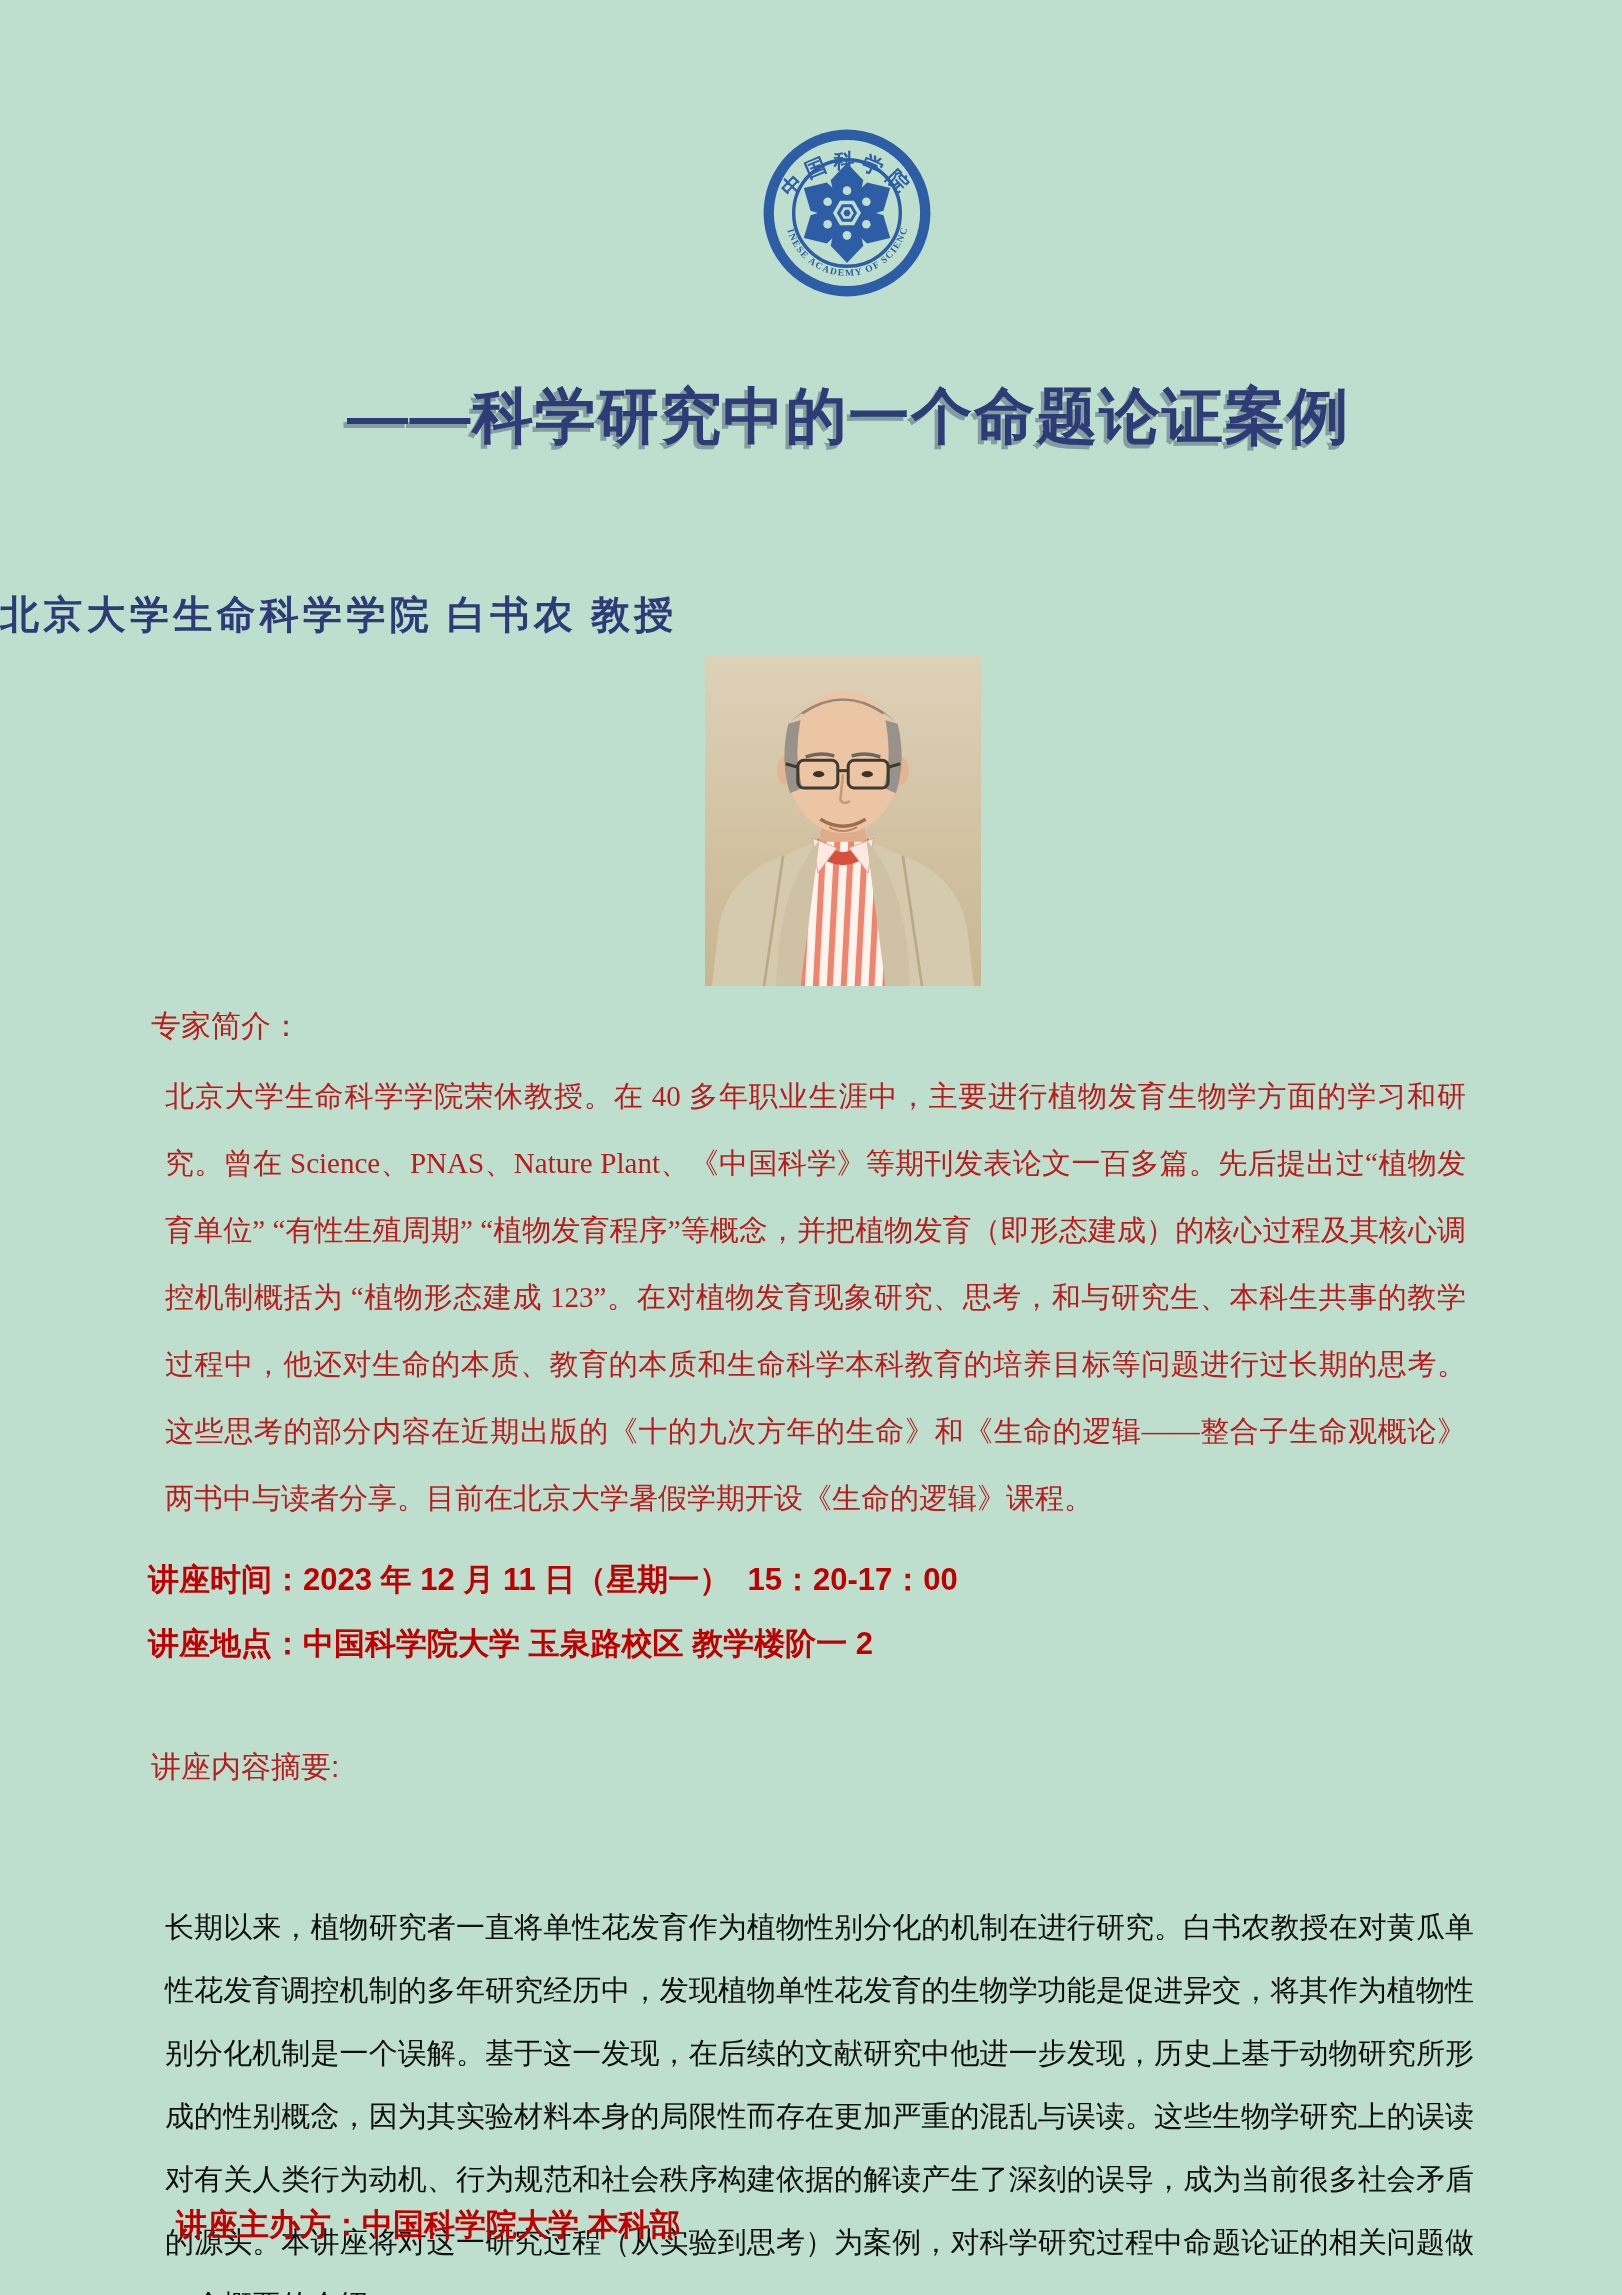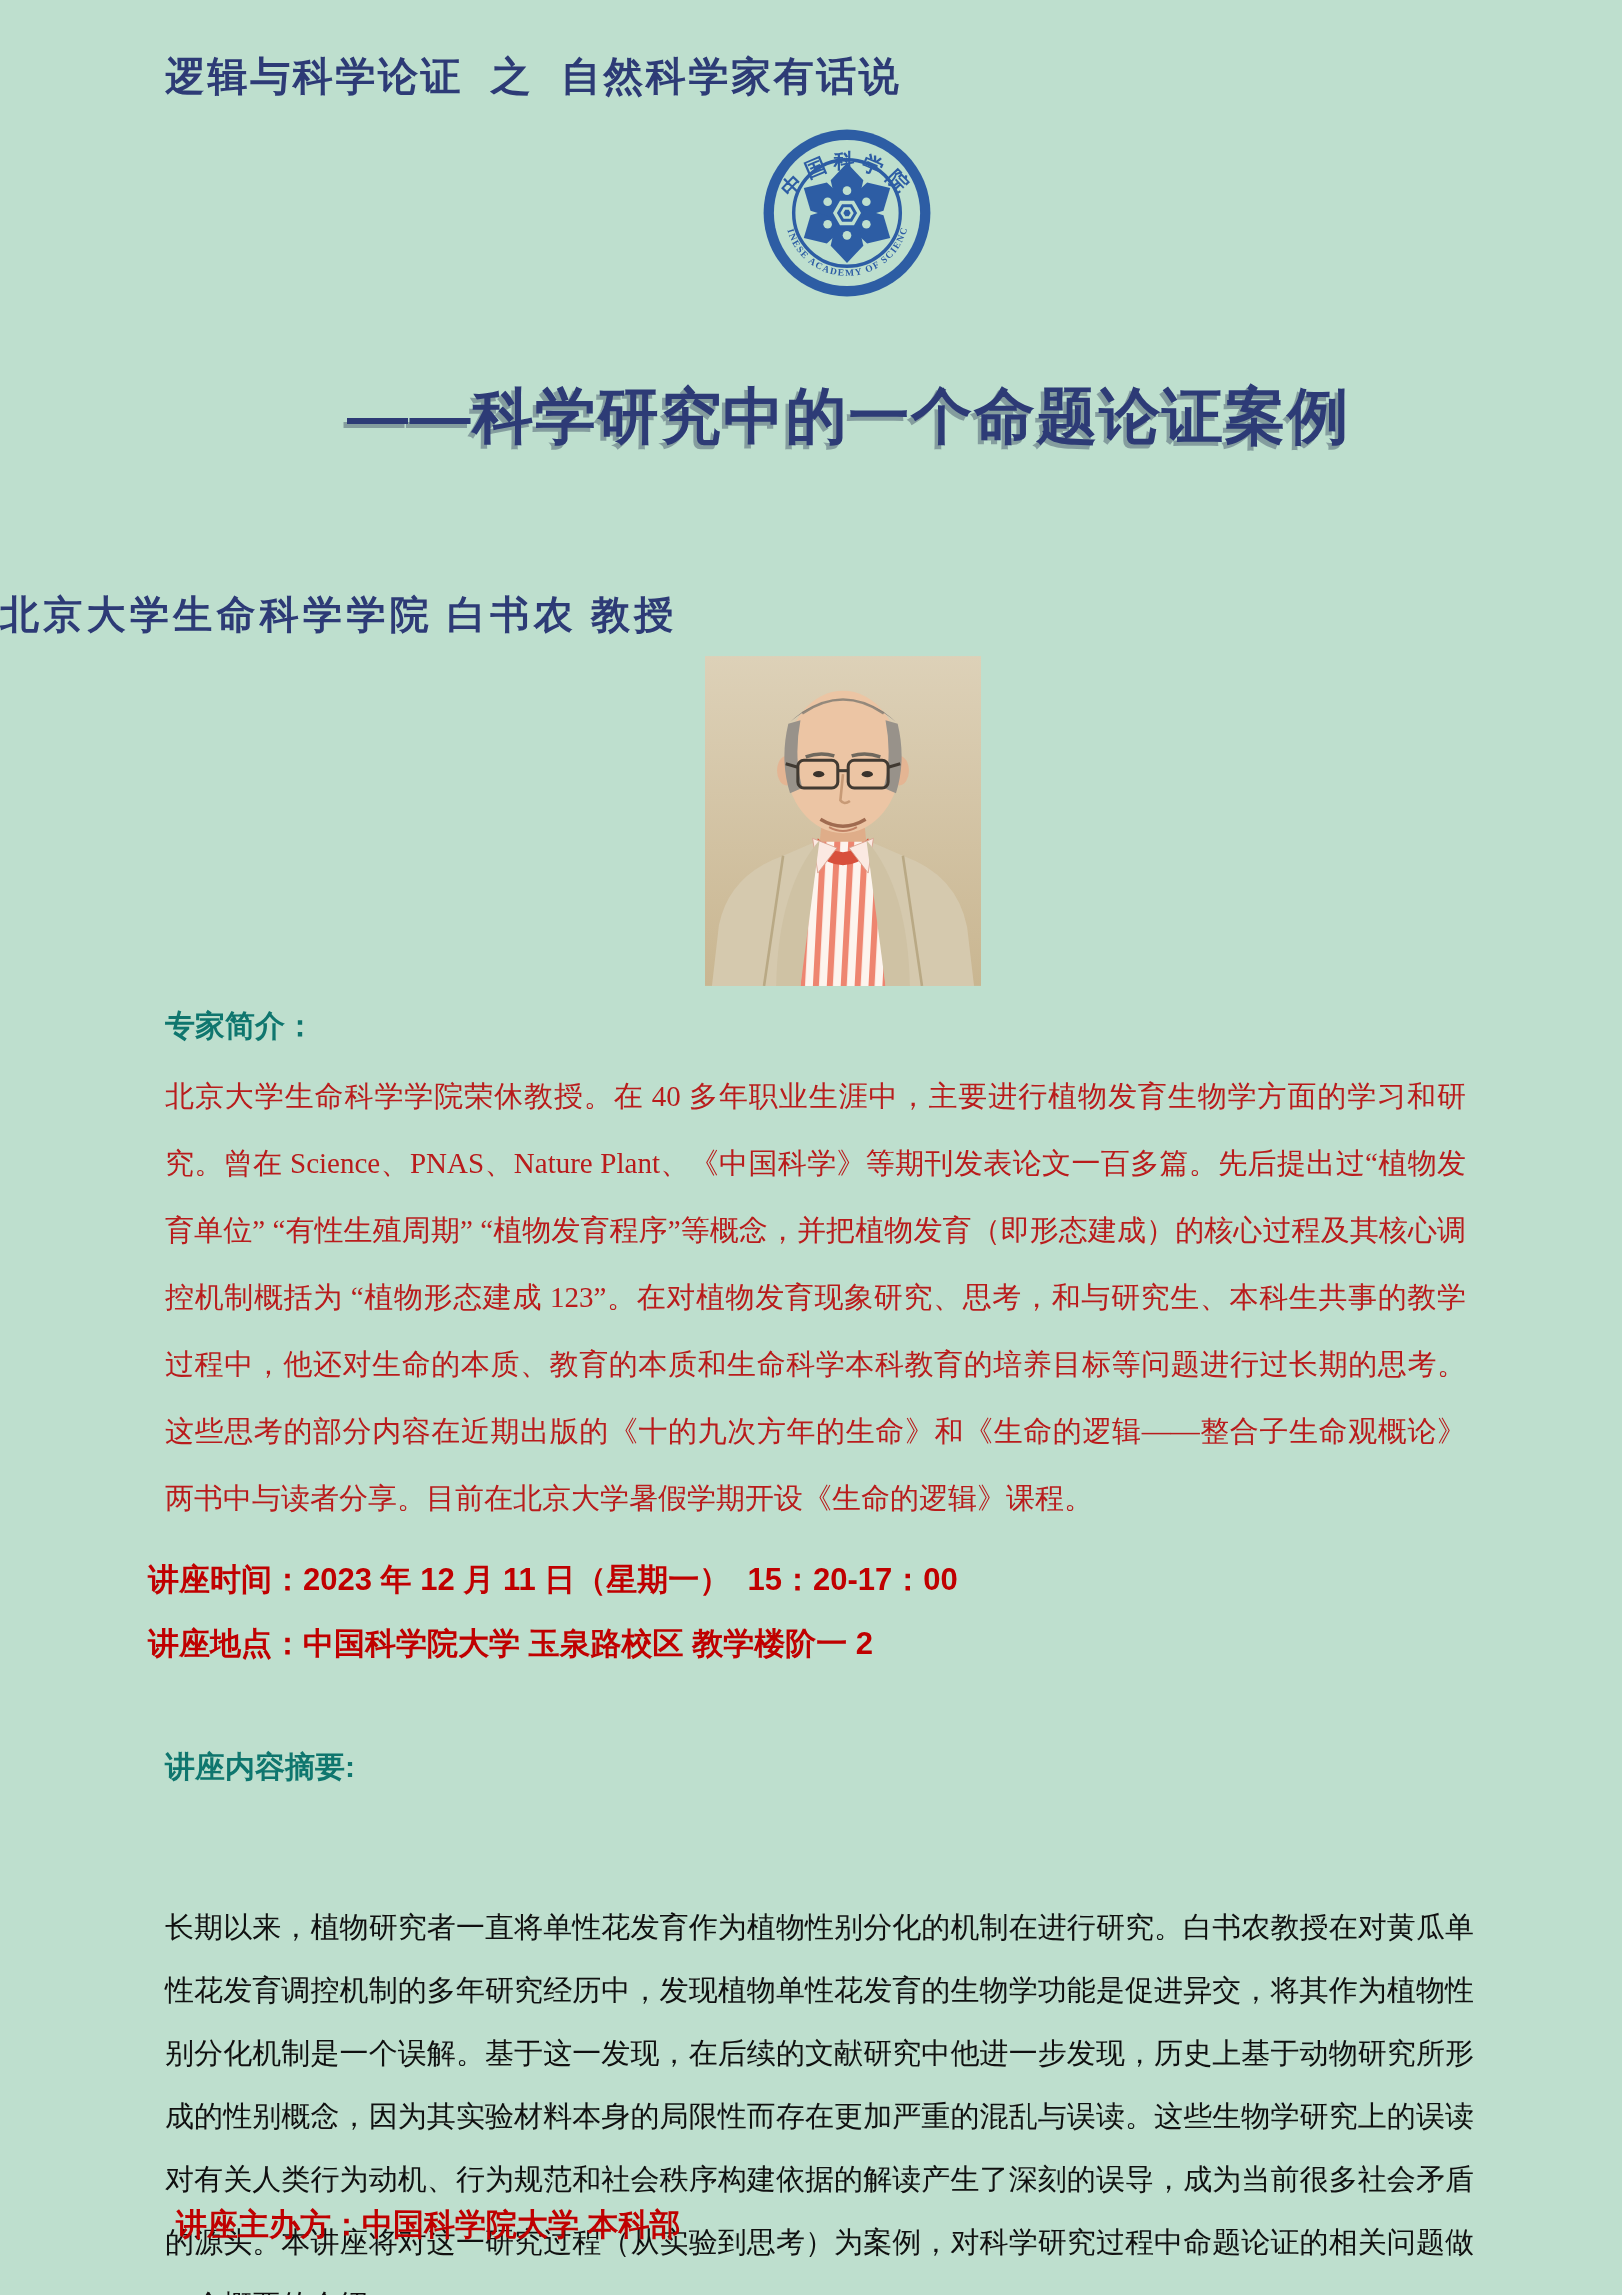--- a/index.html
+++ b/index.html
@@ -49,24 +49,24 @@
     letter-spacing:4.3px;
     font-family:"Liberation Serif","DejaVu Serif",serif;
   }
   .speaker-photo{
     position:absolute;
     left:705px; top:656px;
     width:276px; height:330px;
   }
   .section-heading{
     position:absolute;
-    left:165px;
+    left:151px;
     font-size:30px;
-    font-weight:700;
-    color:#0f766e;
+    font-weight:400;
+    color:#b91c1c;
   }
   .bio-heading{ top:1006px; }
   .bio-text{
     position:absolute;
     left:165px; top:1063px;
     width:1301px;
     font-size:29px;
     line-height:67px;
     color:#b91c1c;
     text-align:justify;
@@ -95,21 +95,20 @@
     text-align:justify;
     text-justify:inter-ideograph;
   }
   .organizer-line{ top:2204px;margin-left:28px; }
 </style>
 </head>
 <body>
 
 <div class="poster">
 
-  <div class="series-heading">逻辑与科学论证  之  自然科学家有话说</div>
 
   <svg class="cas-logo" viewBox="0 0 200 200" aria-hidden="true">
     <circle cx="100" cy="100" r="97" fill="#2d5da4"></circle>
     <circle cx="100" cy="100" r="85" fill="#bedfce"></circle>
     <circle cx="100" cy="100" r="62" fill="#bedfce" stroke="#2d5da4" stroke-width="4"></circle>
     <defs>
       <path id="arcTop" d="M 24,112 A 77,77 0 0 1 176,112"></path>
       <path id="arcBot" d="M 30,118 A 72,72 0 0 0 170,118"></path>
     </defs>
     <text font-size="24" fill="#2d5da4" font-weight="700" letter-spacing="7" font-family="'Liberation Serif','DejaVu Serif',serif">

